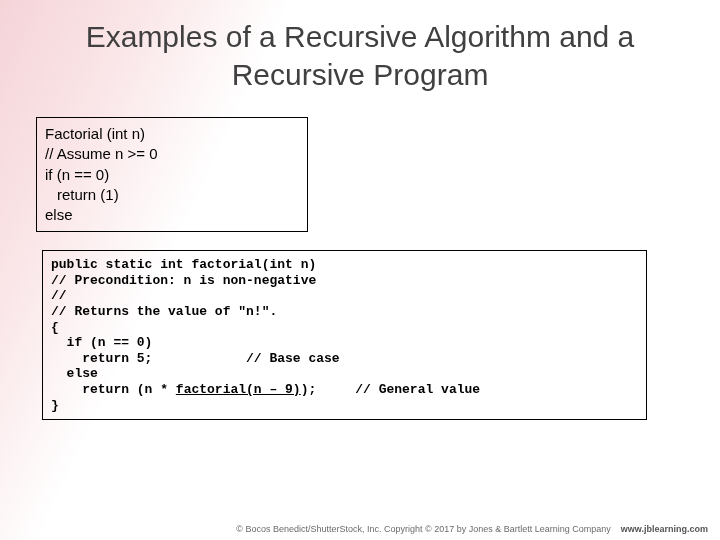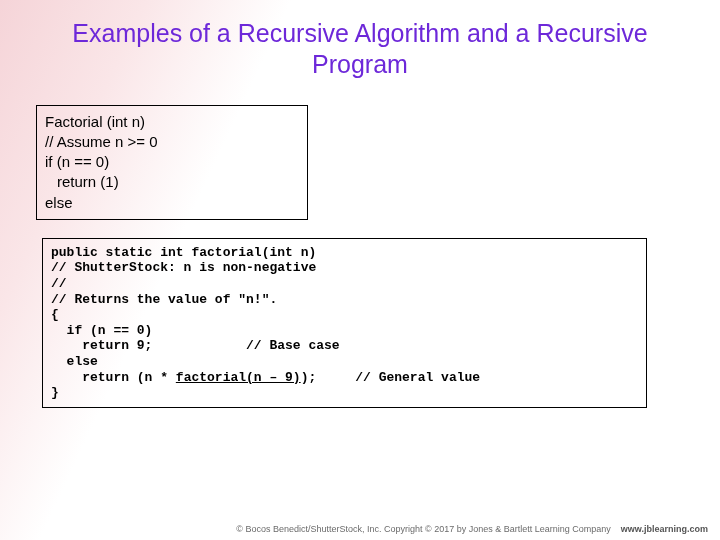--- a/index.html
+++ b/index.html
@@ -9,26 +9,26 @@
   }
   body {
     width: 720px;
     height: 540px;
     background: linear-gradient(115deg, #f5d4d8 0%, #fae6e8 15%, #ffffff 30%, #ffffff 100%);
     font-family: Arial, Helvetica, sans-serif;
     position: relative;
     overflow: hidden;
   }
   .title {
-    font-size: 25px;
+    font-size: 30px;
     font-weight: normal;
     text-align: center;
     padding: 18px 40px 10px 40px;
     line-height: 1.25;
-    color: #6d28d9;
+    color: #404040;
   }
   .box1 {
     margin: 14px 0 0 36px;
     border: 1px solid #000;
     padding: 6px 10px 6px 8px;
     width: 272px;
     font-size: 15px;
     line-height: 1.35;
     color: #000;
   }
@@ -70,26 +70,26 @@
 
 <div class="box1">
   <div>Factorial (int n)</div>
   <div>// Assume n &gt;= 0</div>
   <div>if (n == 0)</div>
   <div class="indent">return (1)</div>
   <div>else</div>
 </div>
 
 <div class="box2"><span>public static int factorial(int n)</span>
-<span>// ShutterStock: n is non-negative</span>
+<span>// Precondition: n is non-negative</span>
 <span>//</span>
 <span>// Returns the value of "n!".</span>
 <span>{</span>
 <span>  if (n == 0)</span>
-<span><span>    return 9;            </span><span>// Base case</span></span>
+<span><span>    return 5;            </span><span>// Base case</span></span>
 <span>  else</span>
 <span><span>    return (n * </span><span class="u">factorial(n – 9)</span><span>);     </span><span>// General value</span></span>
 <span>}</span></div>
 
 <div class="footer">
   <span>© Bocos Benedict/ShutterStock, Inc. Copyright © 2017 by Jones &amp; Bartlett Learning Company</span>
   &nbsp;&nbsp;
   <span class="jb">www.jblearning.com</span>
 </div>
 

